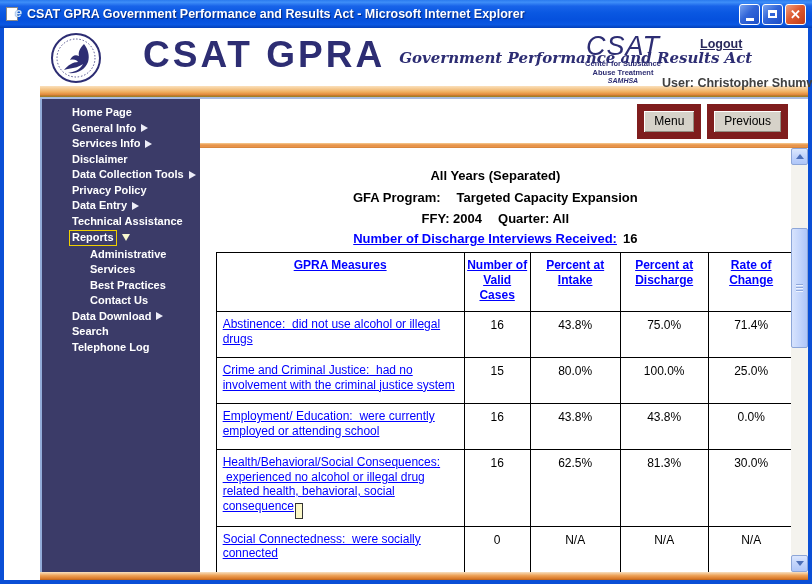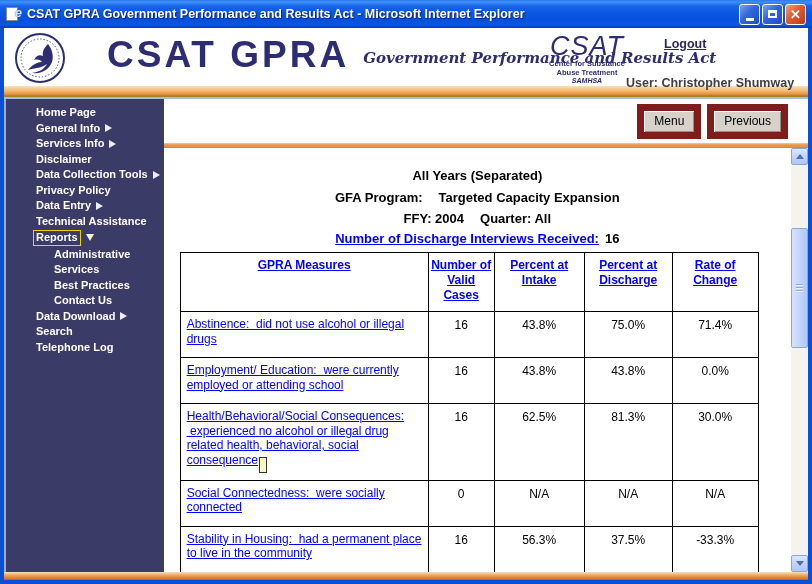--- a/index.html
+++ b/index.html
@@ -22,21 +22,21 @@
   .winbtn.blue { background:linear-gradient(135deg,#7AA4F0 0%,#3265D8 45%,#1C4EC8 100%); }
   .winbtn.red  { background:linear-gradient(135deg,#F0A080 0%,#DE5A30 45%,#C03C18 100%); }
   .glyph-min { width:8px; height:3px; background:#fff; align-self:flex-end; margin:0 0 3px 0; }
   .glyph-max { width:9px; height:8px; border:2px solid #fff; border-top-width:3px; }
   .glyph-x { color:#fff; font-weight:bold; font-size:13px; line-height:13px; }
 
   
   .frame {
     position:absolute; top:28px; left:0; width:812px; height:556px;
     border:4px solid #0A4FD6; border-top:none;
-    display:flex; flex-direction:column; background:#fff;
+    display:flex; flex-direction:column; background:#fff;padding-left:36px;
   }
 
   
   .header { height:58px; background:#fff; position:relative; flex:0 0 58px; }
   .hhs-logo { position:absolute; left:10px; top:4px; width:52px; height:52px; }
   .brand { position:absolute; left:103px; top:6px; display:flex; align-items:baseline; gap:14px; }
   .brand-title { font-size:37px; font-weight:bold; letter-spacing:3px; color:#2D2D73; font-family:"Liberation Sans",sans-serif; }
   .brand-sub { font-family:"DejaVu Serif",serif; font-style:italic; font-weight:bold; font-size:15px; color:#2D2D73; position:relative; top:-4px; }
   .csat-logo { position:absolute; left:537px; top:5px; width:92px; text-align:center; color:#2D2D73; }
   .csat-logo .acr { font-size:27px; font-weight:normal; font-style:italic; letter-spacing:1px; line-height:26px; }
@@ -260,20 +260,27 @@
 Change</th>
               </tr>
               <tr>
                 <td class="measure"><a class="mlink">Abstinence: &nbsp;did not use alcohol or illegal drugs</a></td>
                 <td class="val">16</td>
                 <td class="val">43.8%</td>
                 <td class="val">75.0%</td>
                 <td class="val">71.4%</td>
               </tr>
               <tr>
+                <td class="measure"><a class="mlink">Crime and Criminal Justice: &nbsp;had no involvement with the criminal justice system</a></td>
+                <td class="val">15</td>
+                <td class="val">80.0%</td>
+                <td class="val">100.0%</td>
+                <td class="val">25.0%</td>
+              </tr>
+              <tr>
                 <td class="measure"><a class="mlink">Employment/ Education: &nbsp;were currently employed or attending school</a></td>
                 <td class="val">16</td>
                 <td class="val">43.8%</td>
                 <td class="val">43.8%</td>
                 <td class="val">0.0%</td>
               </tr>
               <tr>
                 <td class="measure"><a class="mlink">Health/Behavioral/Social Consequences: &nbsp;experienced no alcohol or illegal drug related health, behavioral, social consequence</a><span class="cursor-box"></span></td>
                 <td class="val">16</td>
                 <td class="val">62.5%</td>

